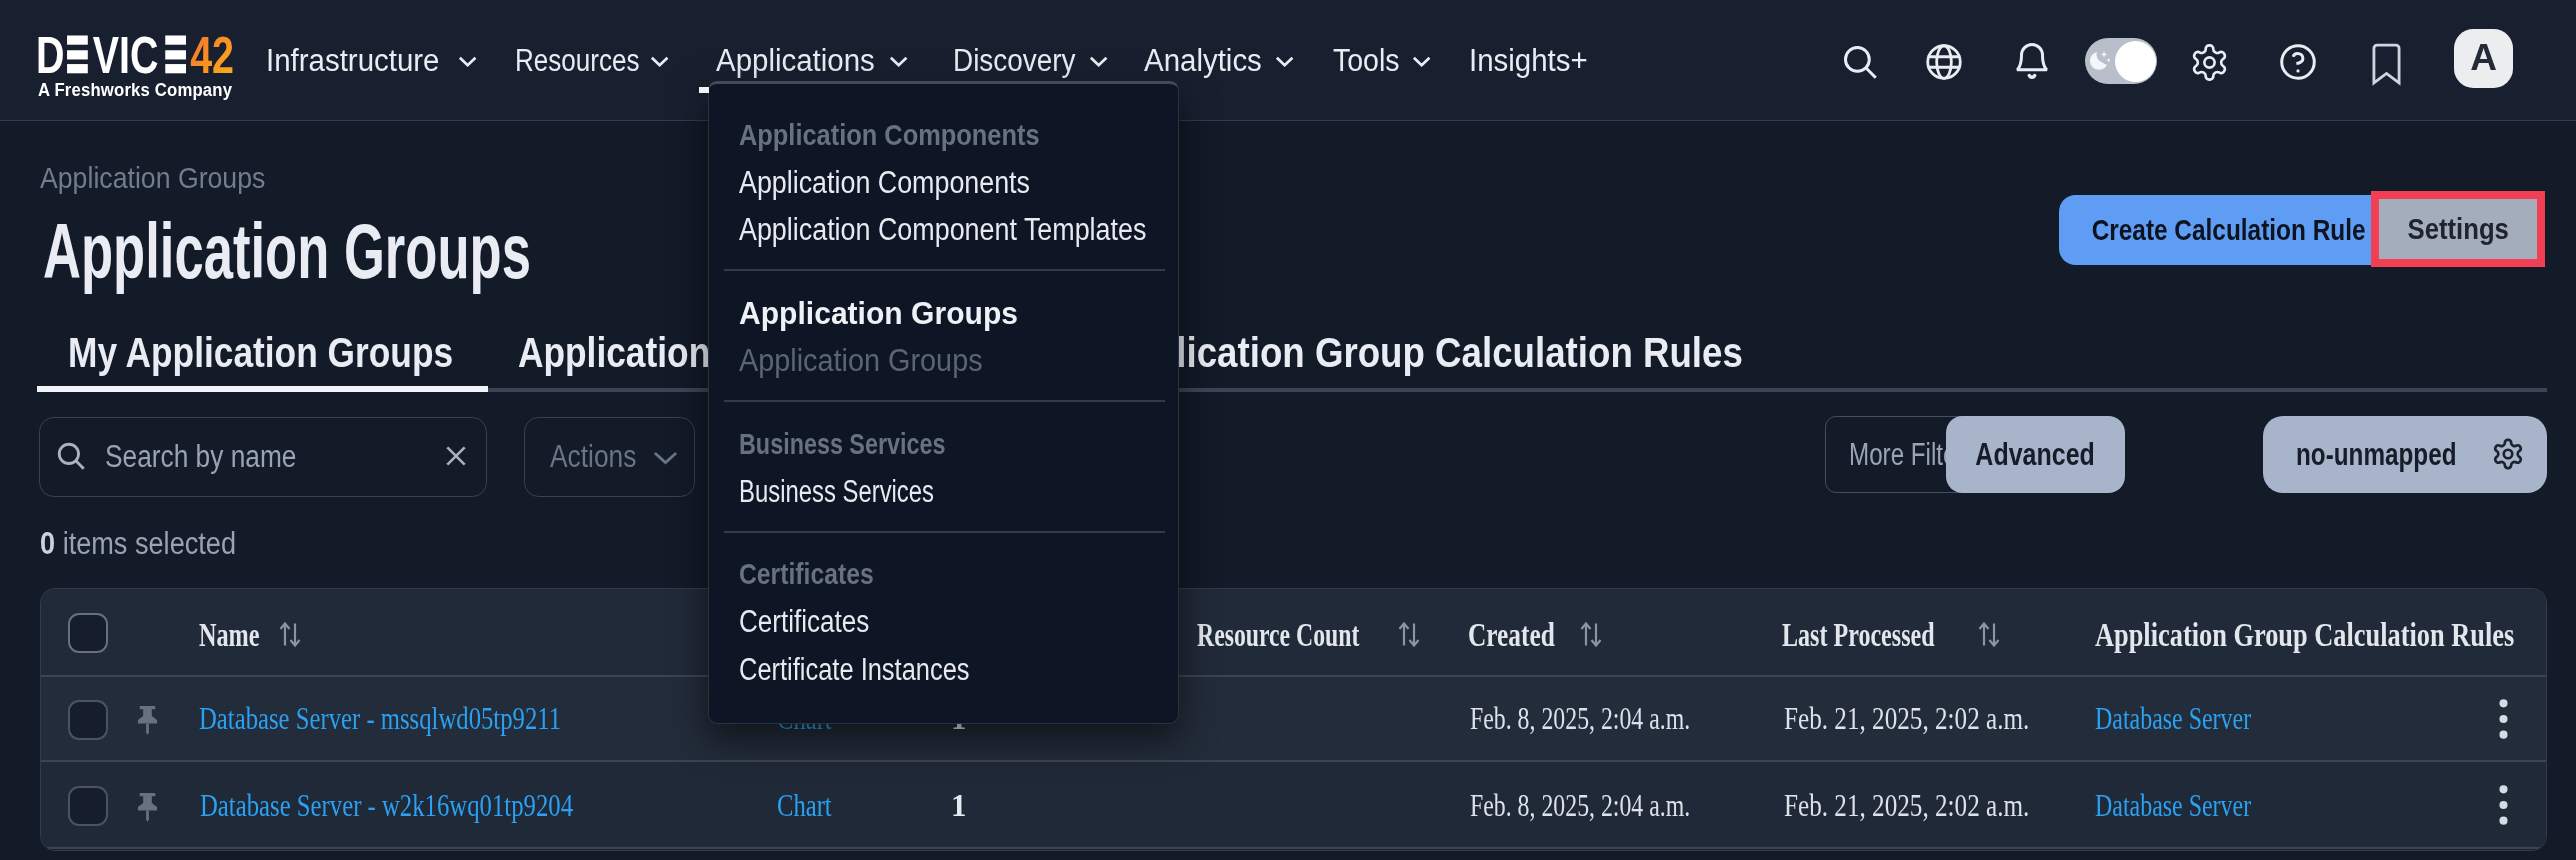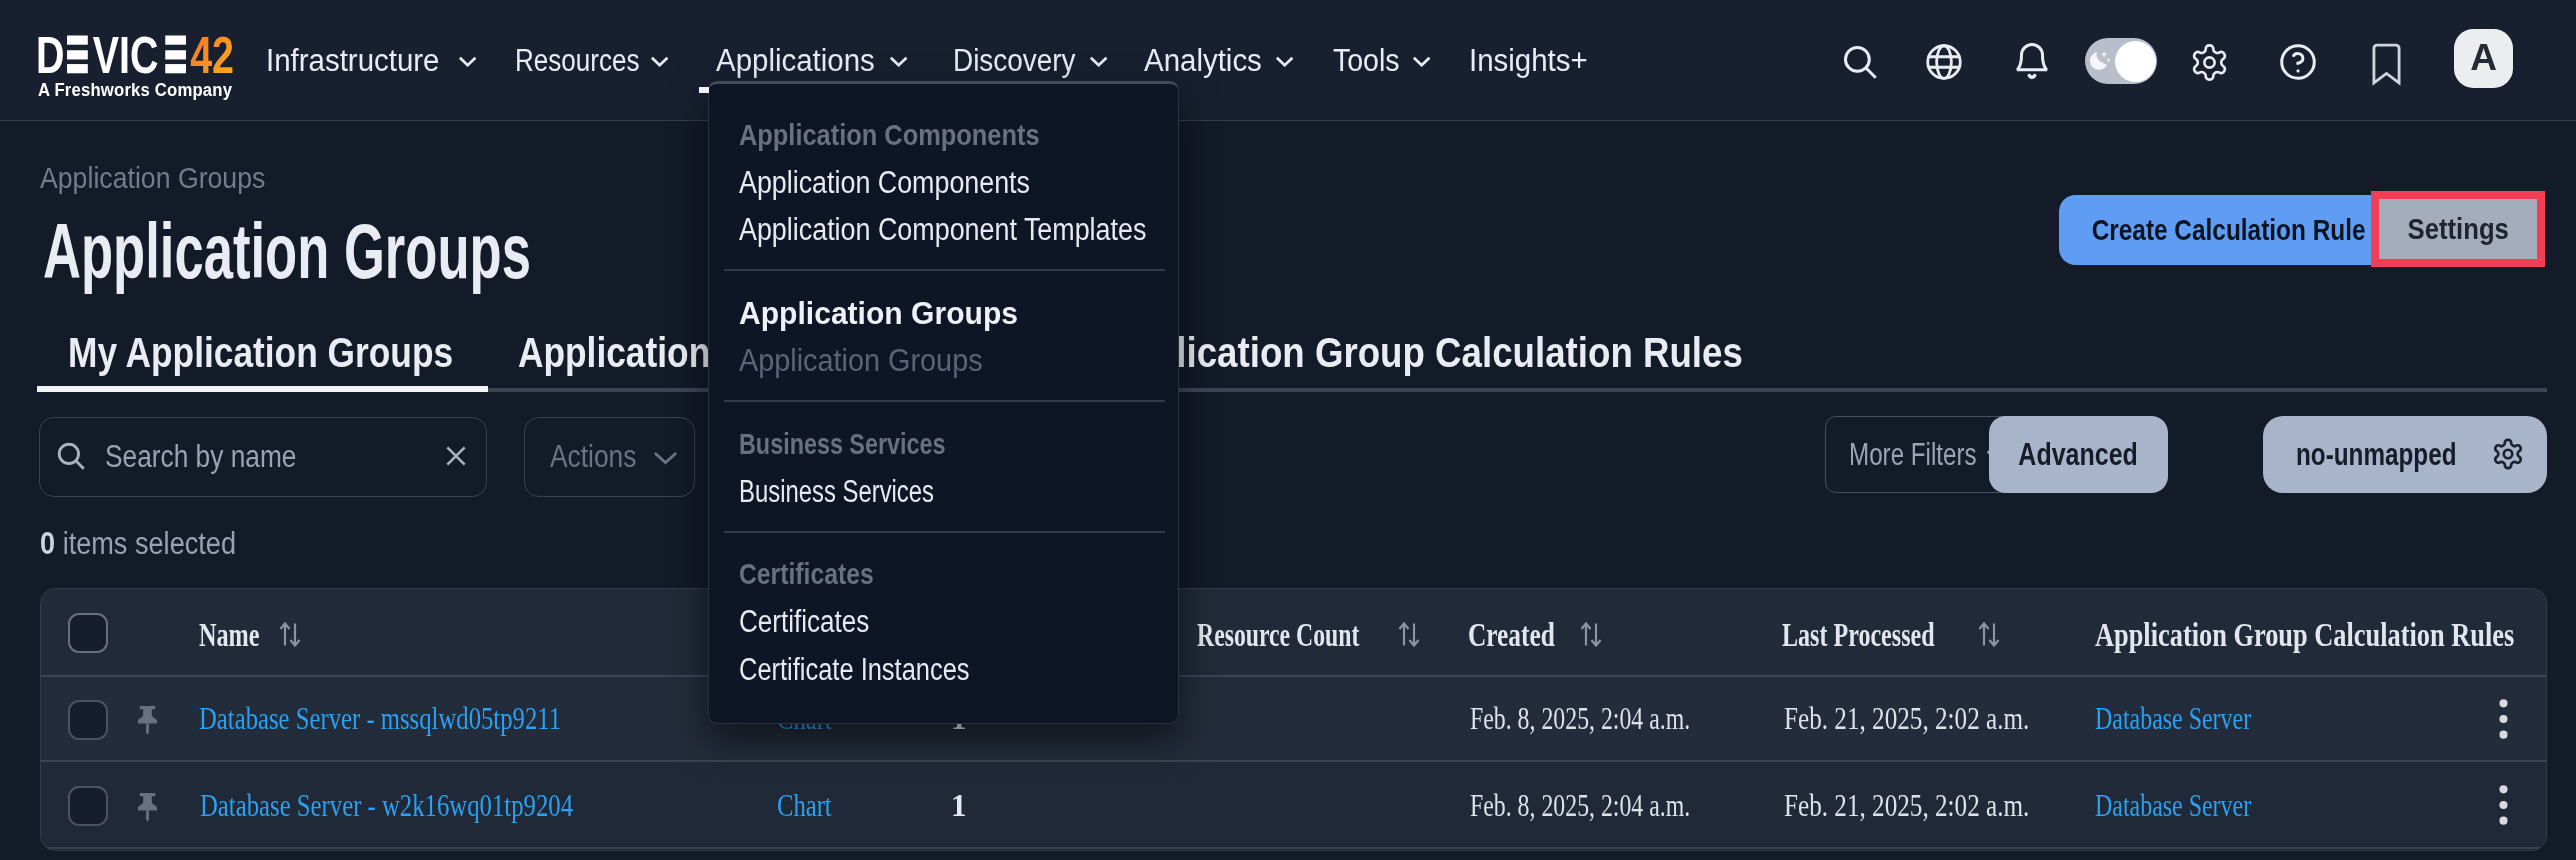--- a/index.html
+++ b/index.html
@@ -149,21 +149,21 @@
 <div class="abs" style="left:524px; top:417px; width:171px; height:80px; border:1.8px solid #3a4251; border-radius:14.7px;"></div>
 <div class="vc" style="left:550px; top:457px; font-size:31px; color:#6a7485; --sx:0.85;">Actions</div>
 <svg class="abs" style="left:653px; top:451px;" width="25" height="14" viewBox="0 0 27 15" fill="none" stroke="#6a7485" stroke-width="3">
     <path d="M2 2 L13.5 12.5 L25 2"></path>
   </svg>
 <div class="abs" style="left:1825px; top:416px; width:223px; height:77px; border:1.8px solid #454e5e; border-radius:11px;"></div>
 <div class="vc" style="left:1849px; top:455px; font-size:31px; color:#9ba4b4; --sx:0.78;">More Filters</div>
 <svg class="abs" style="left:1985px; top:449px;" width="29.5" height="15.7" viewBox="0 0 32 17" fill="none" stroke="#9ba4b4" stroke-width="3.2">
     <path d="M3 2.5 L16 14 L29 2.5"></path>
   </svg>
-<div class="btn-light abs" style="left:1989px; top:416px; width:179px; height:77px;">
+<div class="btn-light abs" style="left:1946px; top:416px; width:179px; height:77px;">
     <span class="sq" style="--sx:0.806;">Advanced</span>
   </div>
 <div class="btn-light abs" style="left:2263px; top:416px; width:284px; height:77px; border-radius:20px;"></div>
 <div class="vc" style="left:2296px; top:455px; font-size:31px; font-weight:bold; color:#171d28; --sx:0.783;">no-unmapped</div>
 <svg class="abs" style="left:2491px; top:437px;" width="34" height="34" viewBox="0 0 24 24" fill="none" stroke="#1c222e" stroke-width="1.9">
     <path d="M12.22 2h-.44a2 2 0 0 0-2 2v.18a2 2 0 0 1-1 1.73l-.43.25a2 2 0 0 1-2 0l-.15-.08a2 2 0 0 0-2.73.73l-.22.38a2 2 0 0 0 .73 2.73l.15.1a2 2 0 0 1 1 1.72v.51a2 2 0 0 1-1 1.74l-.15.09a2 2 0 0 0-.73 2.73l.22.38a2 2 0 0 0 2.73.73l.15-.08a2 2 0 0 1 2 0l.43.25a2 2 0 0 1 1 1.73V20a2 2 0 0 0 2 2h.44a2 2 0 0 0 2-2v-.18a2 2 0 0 1 1-1.73l.43-.25a2 2 0 0 1 2 0l.15.08a2 2 0 0 0 2.73-.73l.22-.39a2 2 0 0 0-.73-2.73l-.15-.08a2 2 0 0 1-1-1.74v-.5a2 2 0 0 1 1-1.74l.15-.09a2 2 0 0 0 .73-2.73l-.22-.38a2 2 0 0 0-2.73-.73l-.15.08a2 2 0 0 1-2 0l-.43-.25a2 2 0 0 1-1-1.73V4a2 2 0 0 0-2-2z"></path>
     <circle cx="12" cy="12" r="3"></circle>
   </svg>
 <div class="vc" style="left:40px; top:544px; font-size:31px; color:#99a2b2; --sx:0.875;"><b style="color:#ccd2dc;">0</b> items selected</div>
 

